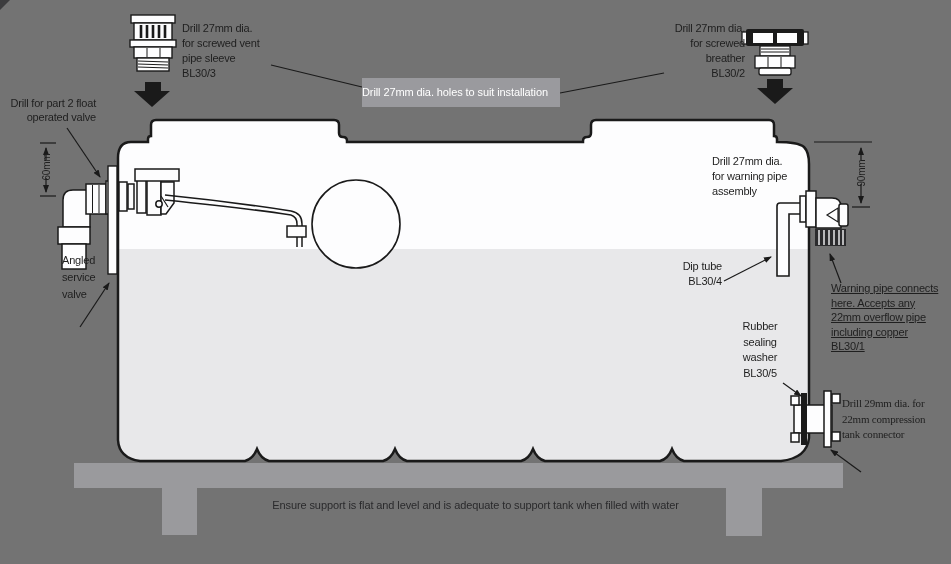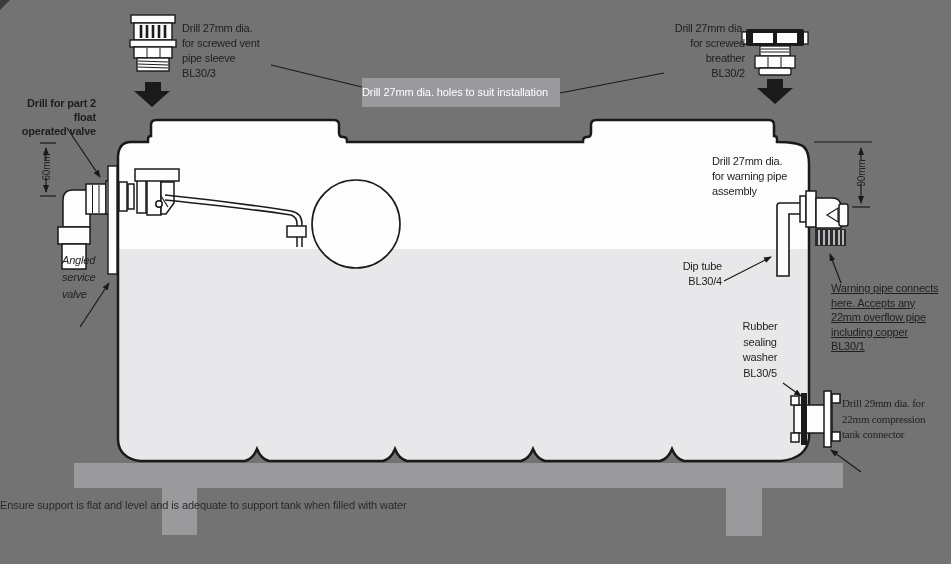--- a/index.html
+++ b/index.html
@@ -20,21 +20,21 @@
     position:absolute;left:362px;top:78px;width:198px;height:29px;
     background:#9a9a9e;color:#fff;font-size:11px;line-height:29px;
     letter-spacing:-0.1px;
   }
   .dim{
     position:absolute;font-size:10px;letter-spacing:-0.2px;color:#1f1f1f;
     display:flex;align-items:center;justify-content:center;
     transform:rotate(-90deg);
   }
   .note{
-    position:absolute;left:0;top:499px;width:951px;text-align:left;
+    position:absolute;left:0;top:499px;width:951px;text-align:center;
     font-size:11px;color:#2a2a2c;letter-spacing:-0.1px;
   }
 </style>
 </head>
 <body>
 
 <div class="stage">
 
 <svg width="951" height="564" viewBox="0 0 951 564">
   <defs>
@@ -196,23 +196,23 @@
 
   <div class="lbl" style="left:182px;top:21px;width:90px;">Drill 27mm dia.
 for screwed vent
 pipe sleeve
 BL30/3</div>
   <div class="banner">Drill 27mm dia. holes to suit installation</div>
   <div class="lbl ra" style="left:656px;top:21px;width:89px;">Drill 27mm dia.
 for screwed
 breather
 BL30/2</div>
-  <div class="lbl ra" style="left:6px;top:96px;width:90px;line-height:14px;font-weight:bold;">Drill for part 2 float
+  <div class="lbl ra" style="left:6px;top:96px;width:90px;line-height:14px;">Drill for part 2 float
 operated valve</div>
-  <div class="lbl" style="left:62px;top:252px;line-height:17px;font-style:italic;">Angled
+  <div class="lbl" style="left:62px;top:252px;line-height:17px;">Angled
 service
 valve</div>
   <div class="lbl" style="left:712px;top:154px;width:85px;">Drill 27mm dia.
 for warning pipe
 assembly</div>
   <div class="lbl ra" style="left:670px;top:259px;width:52px;">Dip tube
 BL30/4</div>
   <div class="lbl" style="left:831px;top:281px;width:115px;line-height:14.6px;text-decoration:underline;">Warning pipe connects
 here. Accepts any
 22mm overflow pipe

